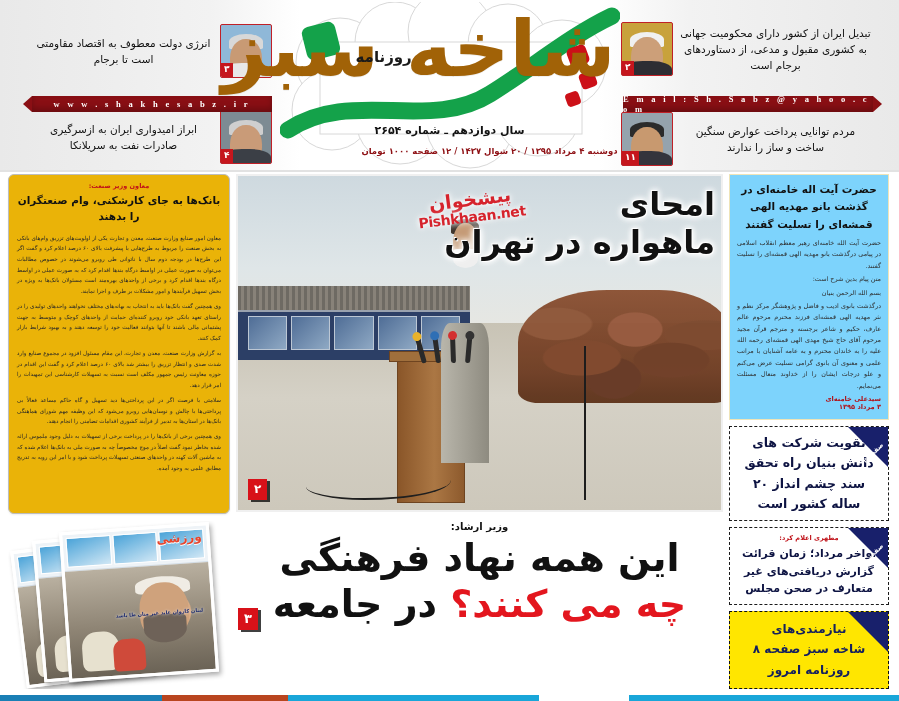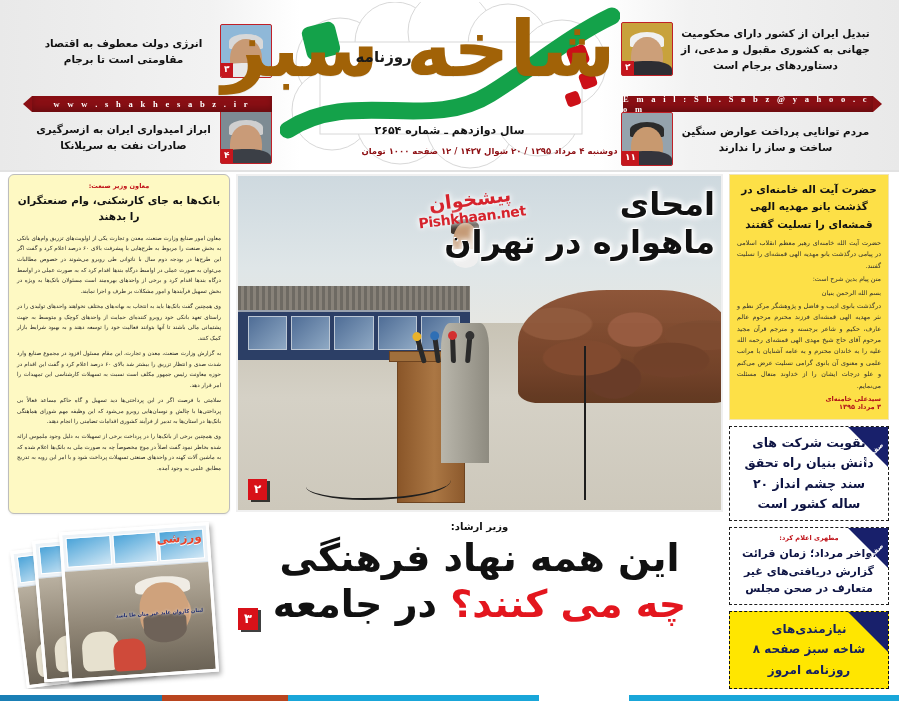--- a/index.html
+++ b/index.html
@@ -160,21 +160,21 @@
     font-weight: 700;
     line-height: 1;
     padding: 2px 3px 3px;
     z-index: 3;
   }
 
   .teaser-text {
     font-size: 10.5px;
     line-height: 1.55;
     color: #111;
-    font-weight: 700;
+    font-weight: 400;
     text-align: center;
     flex: 1;
   }
 
   
   .ribbon {
     position: absolute;
     height: 16px;
     background: #8a0f14;
     display: flex;
@@ -234,21 +234,21 @@
   }
 
   .sb-box {
     position: relative;
     border: 1px dashed #1b1b1b;
     padding: 6px 7px;
     background: #fff;
   }
 
   .sb-lead {
-    background: #fde047;
+    background: #7dd3fc;
     border: 1px solid #efe4b8;
     padding: 6px 7px 8px;
     flex: 0 0 auto;
   }
   .sb-lead-title {
     font-size: 10.5px;
     font-weight: 700;
     line-height: 1.65;
     text-align: center;
     color: #111;
@@ -585,21 +585,21 @@
     flex: 0 0 222px;
     display: flex;
     flex-direction: column;
     gap: 7px;
   }
 
   .art-box {
     border: 1px solid #bdbdbd;
     border-radius: 6px;
     padding: 7px 8px 6px;
-    background: #fef9c3;
+    background: #eab308;
     height: 340px;
     overflow: hidden;
     box-shadow: 0 1px 2px rgba(0,0,0,.07);
   }
   .art-kicker {
     font-size: 6.5px;
     color: #c01219;
     font-weight: 700;
     text-align: center;
     margin-bottom: 3px;

